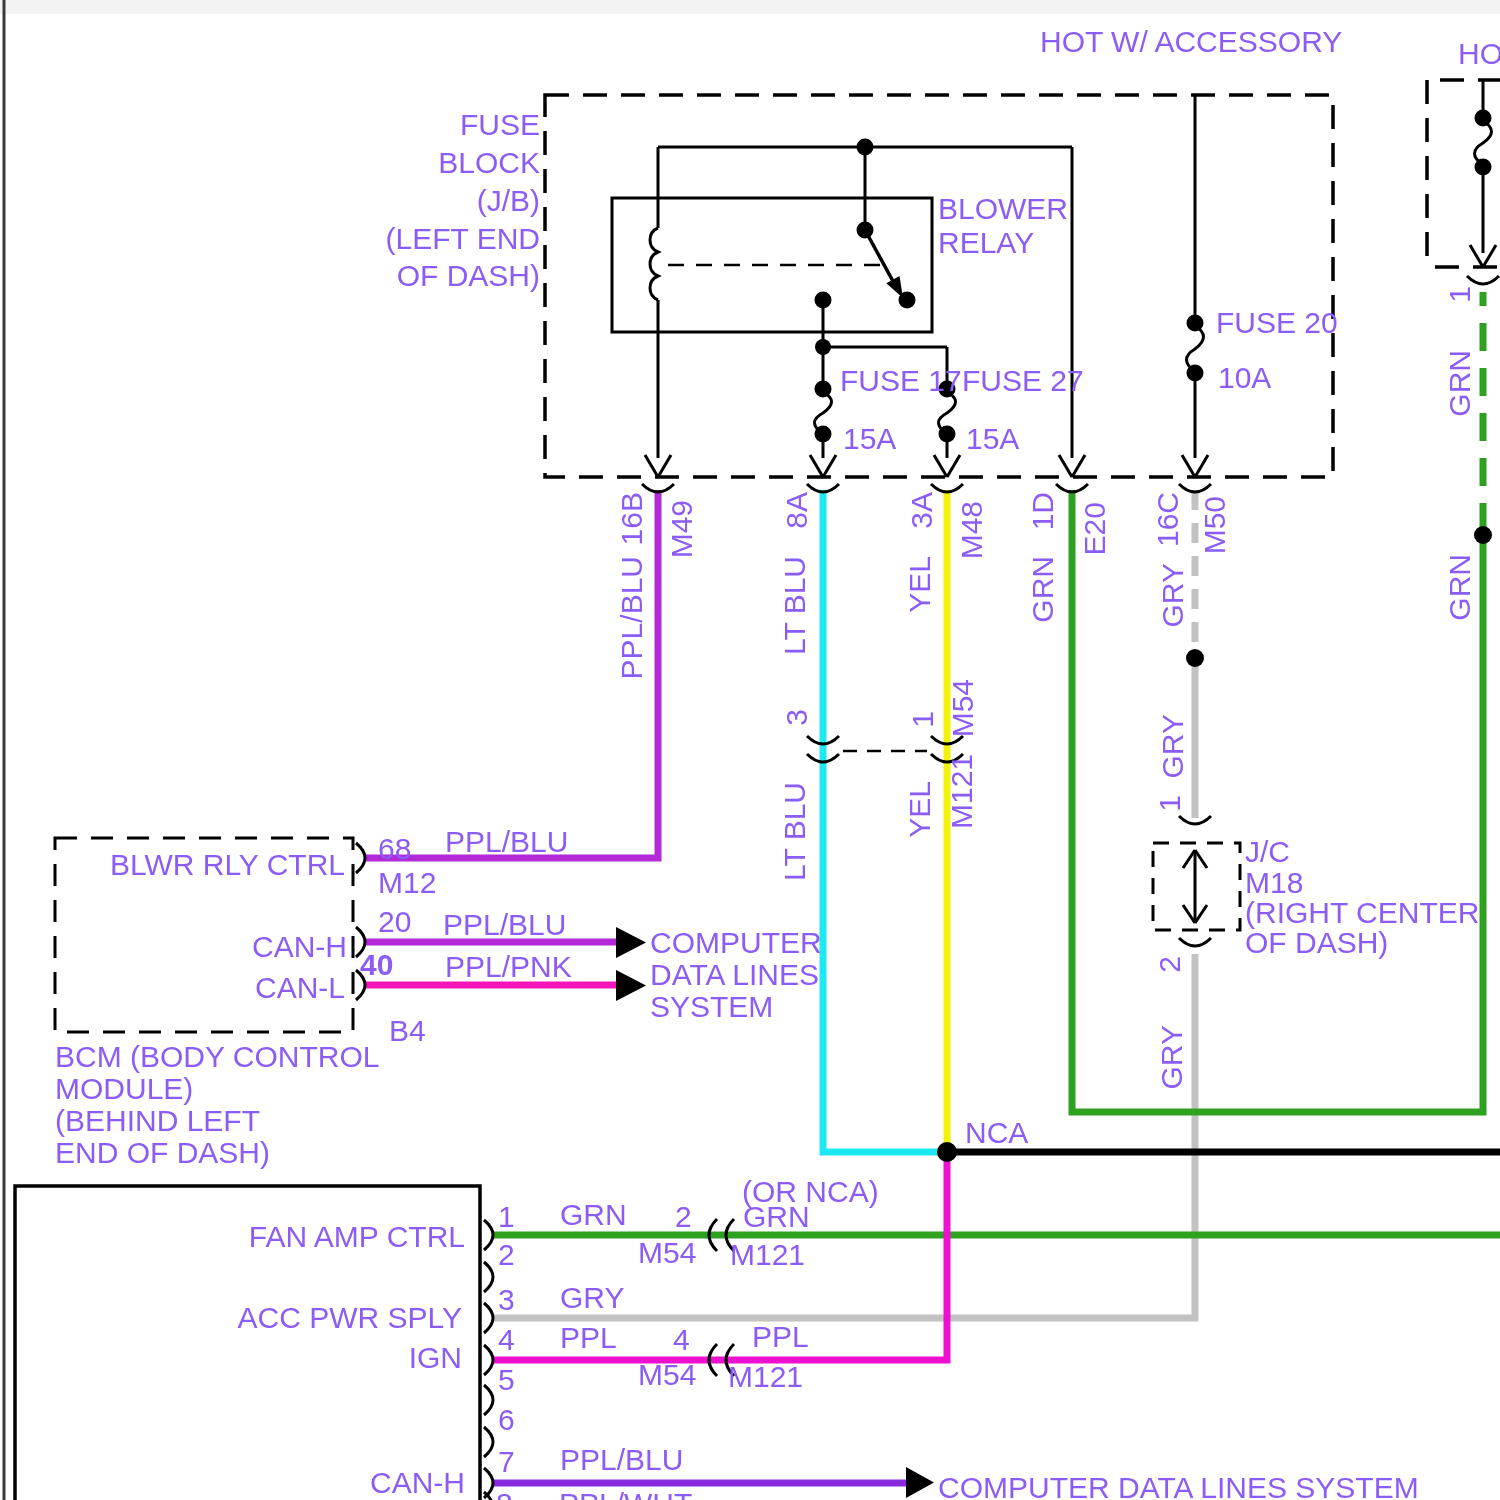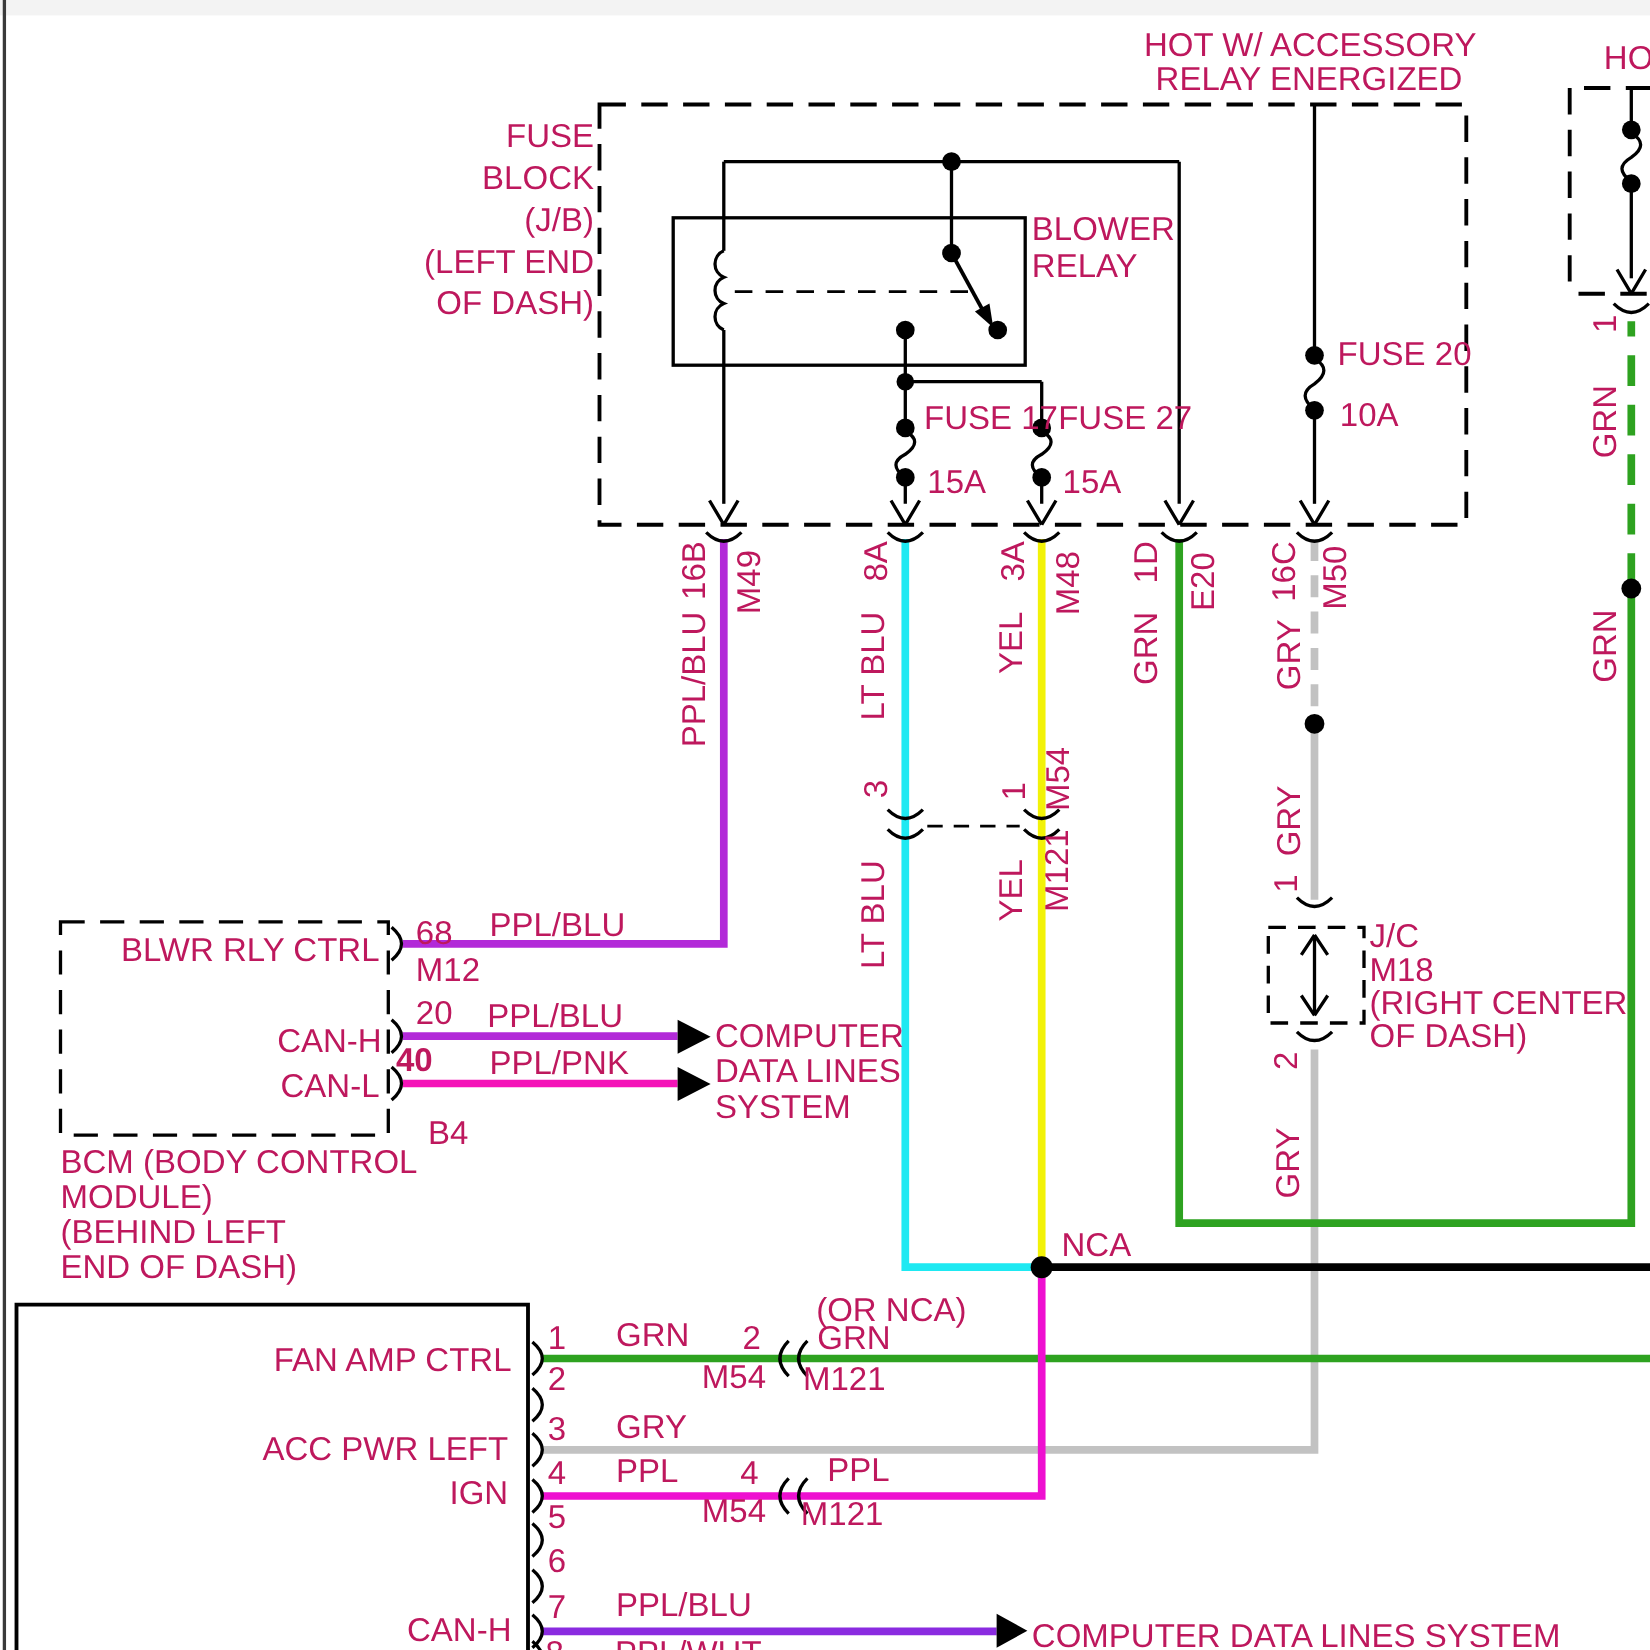--- a/index.html
+++ b/index.html
@@ -1,17 +1,17 @@
 <!DOCTYPE html>
 <html><head>
 <meta charset="utf-8">
 <style>
   html,body{margin:0;padding:0;background:#ffffff}
   .stage{position:relative;width:1500px;height:1500px;overflow:hidden;background:#fff;
-         font-family:"Liberation Sans",sans-serif;font-size:30px;color:#be185d}
+         font-family:"Liberation Sans",sans-serif;font-size:30px;color:#8b5cf6}
   svg{position:absolute;left:0;top:0}
   .lbl{position:absolute;line-height:1.05;white-space:pre}
   .vlbl{writing-mode:vertical-rl;transform:rotate(180deg)}
   .ctr{text-align:center}
 </style>
 </head>
 <body>
 
 <div class="stage">
 
@@ -159,21 +159,20 @@
 
     <g fill="none" stroke="#000" stroke-width="3">
       <path d="M717,1219 Q701,1235 717,1251"></path>
       <path d="M734,1219 Q718,1235 734,1251"></path>
       <path d="M717,1344 Q701,1360 717,1376"></path>
       <path d="M734,1344 Q718,1360 734,1376"></path>
     </g>
   </svg>
 
   <div class="lbl ctr" style="left:1040px;top:26px;width:300px">HOT W/ ACCESSORY</div>
-  <div class="lbl ctr" style="left:1040px;top:57px;width:300px">RELAY ENERGIZED</div>
   <div class="lbl" style="left:1458px;top:38px">HOT</div>
 
   <div id="labels">
       <div class="lbl" style="right: 960px; top: 109px;">FUSE</div>
       <div class="lbl" style="right: 960px; top: 147px;">BLOCK</div>
       <div class="lbl" style="right: 960px; top: 185px;">(J/B)</div>
       <div class="lbl" style="right: 960px; top: 223px;">(LEFT END</div>
       <div class="lbl" style="right: 960px; top: 260px;">OF DASH)</div>
       <div class="lbl" style="left: 938px; top: 193px;">BLOWER</div>
       <div class="lbl" style="left: 938px; top: 227px;">RELAY</div>
@@ -237,21 +236,21 @@
       <div class="lbl" style="left: 498px; top: 1201px;">1</div>
       <div class="lbl" style="left: 560px; top: 1199px;">GRN</div>
       <div class="lbl" style="left: 675px; top: 1201px;">2</div>
       <div class="lbl" style="left: 743px; top: 1201px;">GRN</div>
       <div class="lbl" style="left: 638px; top: 1237px;">M54</div>
       <div class="lbl" style="left: 730px; top: 1239px;">M121</div>
       <div class="lbl" style="left: 498px; top: 1239px;">2</div>
       <div class="lbl" style="right: 1035px; top: 1221px;">FAN AMP CTRL</div>
       <div class="lbl" style="left: 498px; top: 1284px;">3</div>
       <div class="lbl" style="left: 560px; top: 1282px;">GRY</div>
-      <div class="lbl" style="right: 1038px; top: 1302px;">ACC PWR LEFT</div>
+      <div class="lbl" style="right: 1038px; top: 1302px;">ACC PWR SPLY</div>
       <div class="lbl" style="left: 498px; top: 1324px;">4</div>
       <div class="lbl" style="left: 560px; top: 1322px;">PPL</div>
       <div class="lbl" style="left: 673px; top: 1324px;">4</div>
       <div class="lbl" style="left: 752px; top: 1321px;">PPL</div>
       <div class="lbl" style="right: 1038px; top: 1342px;">IGN</div>
       <div class="lbl" style="left: 638px; top: 1359px;">M54</div>
       <div class="lbl" style="left: 728px; top: 1361px;">M121</div>
       <div class="lbl" style="left: 498px; top: 1364px;">5</div>
       <div class="lbl" style="left: 498px; top: 1404px;">6</div>
       <div class="lbl" style="left: 498px; top: 1446px;">7</div>

